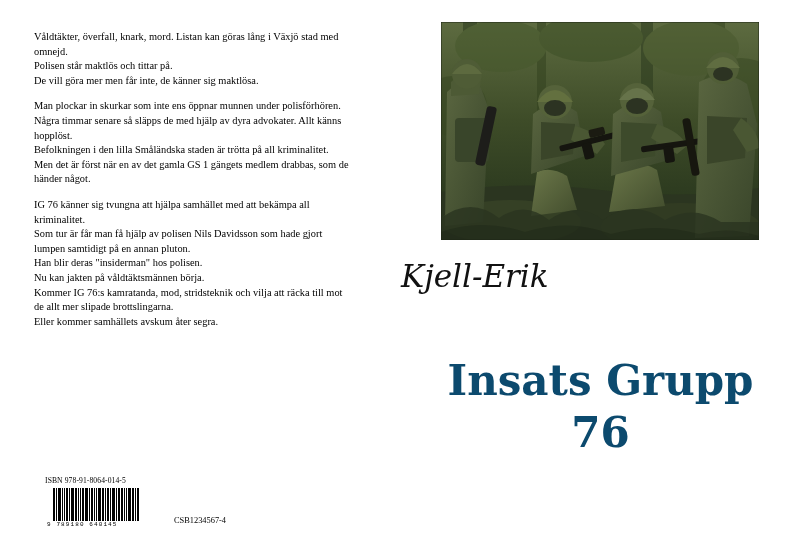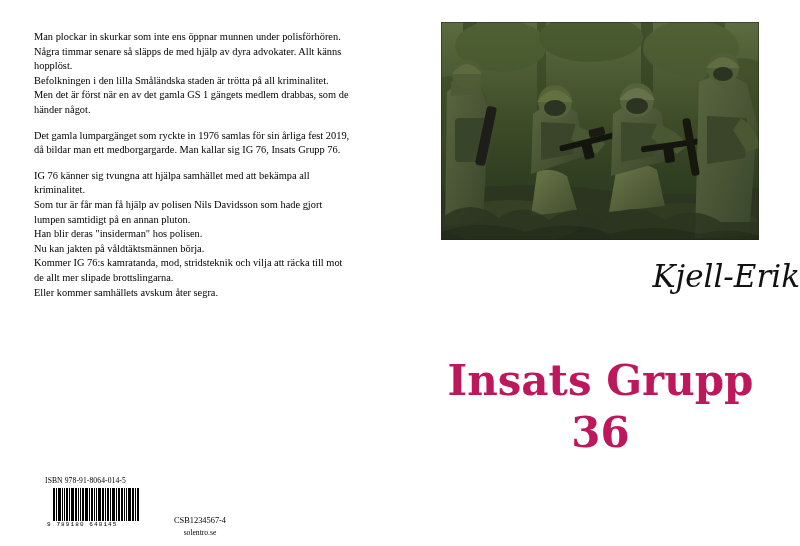--- a/index.html
+++ b/index.html
@@ -142,55 +142,55 @@
     background: #2f4224;
   }
   .cover-photo svg {
     display: block;
   }
   .author {
     position: absolute;
     left: 0;
     top: 258px;
     width: 399px;
-    text-align: right;
+    text-align: left;
     font-family: "DejaVu Serif", serif;
     font-style: italic;
     font-size: 31px;
     line-height: 36px;
     color: #111;
   }
   .author .a-line {
     display: block;
   }
   .title {
     position: absolute;
     left: 0;
     top: 355px;
     width: 399px;
     text-align: center;
     font-family: "DejaVu Serif", serif;
     font-weight: bold;
     font-size: 42px;
     line-height: 52px;
-    color: #be185d;
+    color: #0c4a6e;
   }
   .title .t-line {
     display: block;
   }
 </style>
 </head>
 <body>
 
 <div class="cover">
 
   <div class="back-cover">
     <div class="blurb">
+      <p>Våldtäkter, överfall, knark, mord. Listan kan göras lång i Växjö stad med omnejd.<br>Polisen står maktlös och tittar på.<br>De vill göra mer men får inte, de känner sig maktlösa.</p>
       <p>Man plockar in skurkar som inte ens öppnar munnen under polisförhören.<br>Några timmar senare så släpps de med hjälp av dyra advokater. Allt känns hopplöst.<br>Befolkningen i den lilla Småländska staden är trötta på all kriminalitet.<br>Men det är först när en av det gamla GS 1 gängets medlem drabbas, som de händer något.</p>
-      <p>Det gamla lumpargänget som ryckte in 1976 samlas för sin årliga fest 2019, då bildar man ett medborgargarde. Man kallar sig IG 76, Insats Grupp 76.</p>
       <p>IG 76 känner sig tvungna att hjälpa samhället med att bekämpa all kriminalitet.<br>Som tur är får man få hjälp av polisen Nils Davidsson som hade gjort lumpen samtidigt på en annan pluton.<br>Han blir deras "insiderman" hos polisen.<br>Nu kan jakten på våldtäktsmännen börja.<br>Kommer IG 76:s kamratanda, mod, stridsteknik och vilja att räcka till mot de allt mer slipade brottslingarna.<br>Eller kommer samhällets avskum åter segra.</p>
     </div>
 
     <div class="isbn-block">
       <div class="isbn-text">ISBN 978-91-8064-014-5</div>
       <div class="barcode-box">
         <div class="bars">
           <i style="width:2px"></i>
             <i style="width:1px"></i>
             <i style="width:3px"></i>
@@ -222,21 +222,20 @@
           <i style="width:3px"></i>
             <i style="width:2px"></i>
             <i style="width:1px"></i>
             <i style="width:2px"></i>
         </div>
         <div class="barcode-digits">9 789180 640145</div>
       </div>
     </div>
 
     <div class="csb">CSB1234567-4</div>
-    <div class="publisher">solentro.se</div>
   </div>
 
   <div class="fold"></div>
 
   <div class="front-cover">
 
     <div class="cover-photo">
       <svg width="318" height="218" viewBox="0 0 318 218" xmlns="http://www.w3.org/2000/svg" aria-hidden="true">
         <defs>
           <linearGradient id="bgGrad" x1="0" y1="0" x2="0" y2="1">
@@ -334,17 +333,17 @@
         <rect x="0" y="0" width="318" height="218" fill="none" stroke="#1e2716" stroke-width="1"></rect>
       </svg>
     </div>
 
     <div class="author">
       <span class="a-line">Kjell-Erik</span>
     </div>
 
     <div class="title">
       <span class="t-line">Insats Grupp</span>
-      <span class="t-line">36</span>
+      <span class="t-line">76</span>
     </div>
 
   </div>
 </div>
 
 </body></html>

